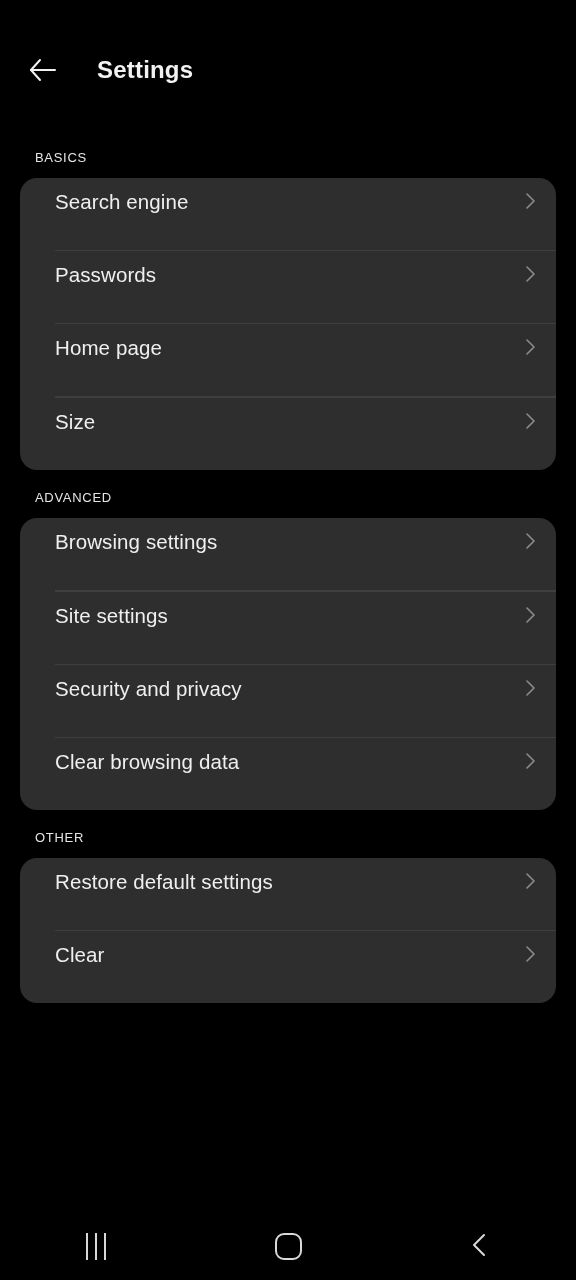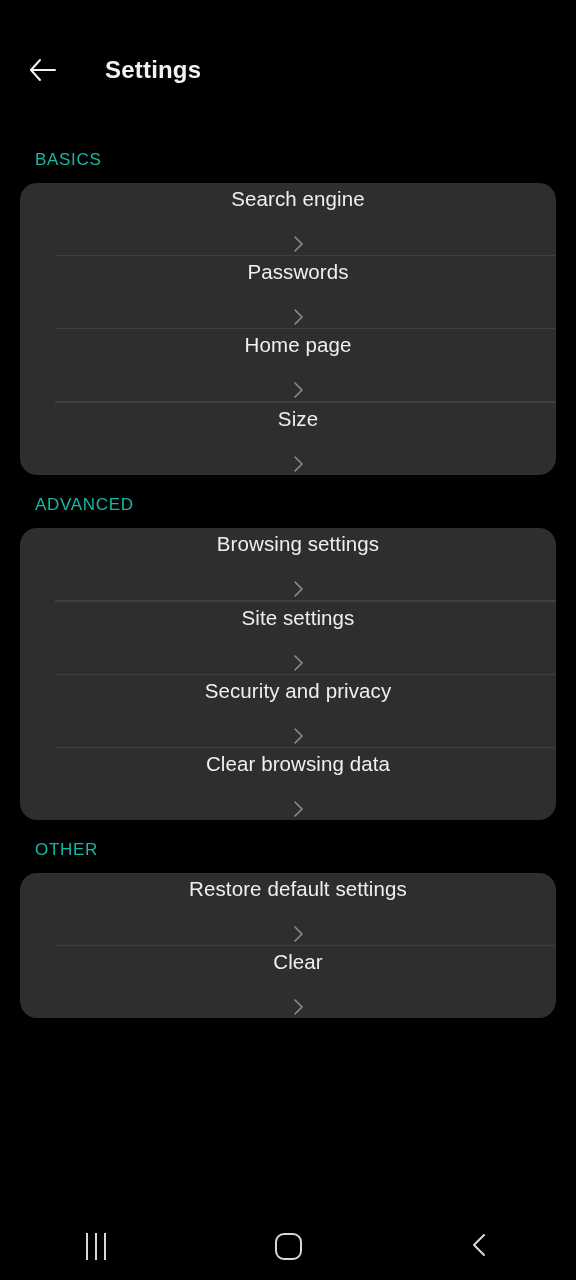--- a/index.html
+++ b/index.html
@@ -12,21 +12,21 @@
   .screen {
     position:relative;
     width:576px; height:1280px;
     background:#000;
   }
 
   
   .appbar {
     position:absolute; top:0; left:0;
     width:576px; height:140px;
-    display:flex; align-items:center;gap:8px;
+    display:flex; align-items:center;
   }
   .back-btn {
     width:64px; height:64px;
     margin-left:11px;
     display:flex; align-items:center; justify-content:center;
     cursor:pointer;
   }
   .back-btn svg { display:block; }
   .appbar-title {
     color:#f2f2f2;
@@ -40,42 +40,40 @@
   
   .content {
     position:absolute;
     top:140px; left:0;
     width:576px;
     height:1073px;
     overflow:hidden;
   }
 
   .section-header {
-    color:#14b8a6;
-    font-size:17px;
+    color:#e5e5e5;
+    font-size:13px;
     letter-spacing:0.7px;
     padding:20px 0 13px 35px;
   }
   .section-header.first { padding-top:10px; }
 
   .card {
     margin:0 20px;
     background:#2e2e2e;
     border-radius:17px;
     overflow:hidden;
   }
 
   .row {
     position:relative;
     height:72px;
     display:flex;
-    align-items:center;
-    padding:4px 15px 0 35px;
+    padding:12px 15px 0 35px;
     cursor:pointer;
-    flex-direction:column;
   }
   .row-label {
     flex:1;
     color:#efefef;
     font-size:20.5px;
     letter-spacing:0.1px;
     white-space:nowrap;
   }
   .chevron { width:22px; height:22px; flex:none; display:block; }
 

